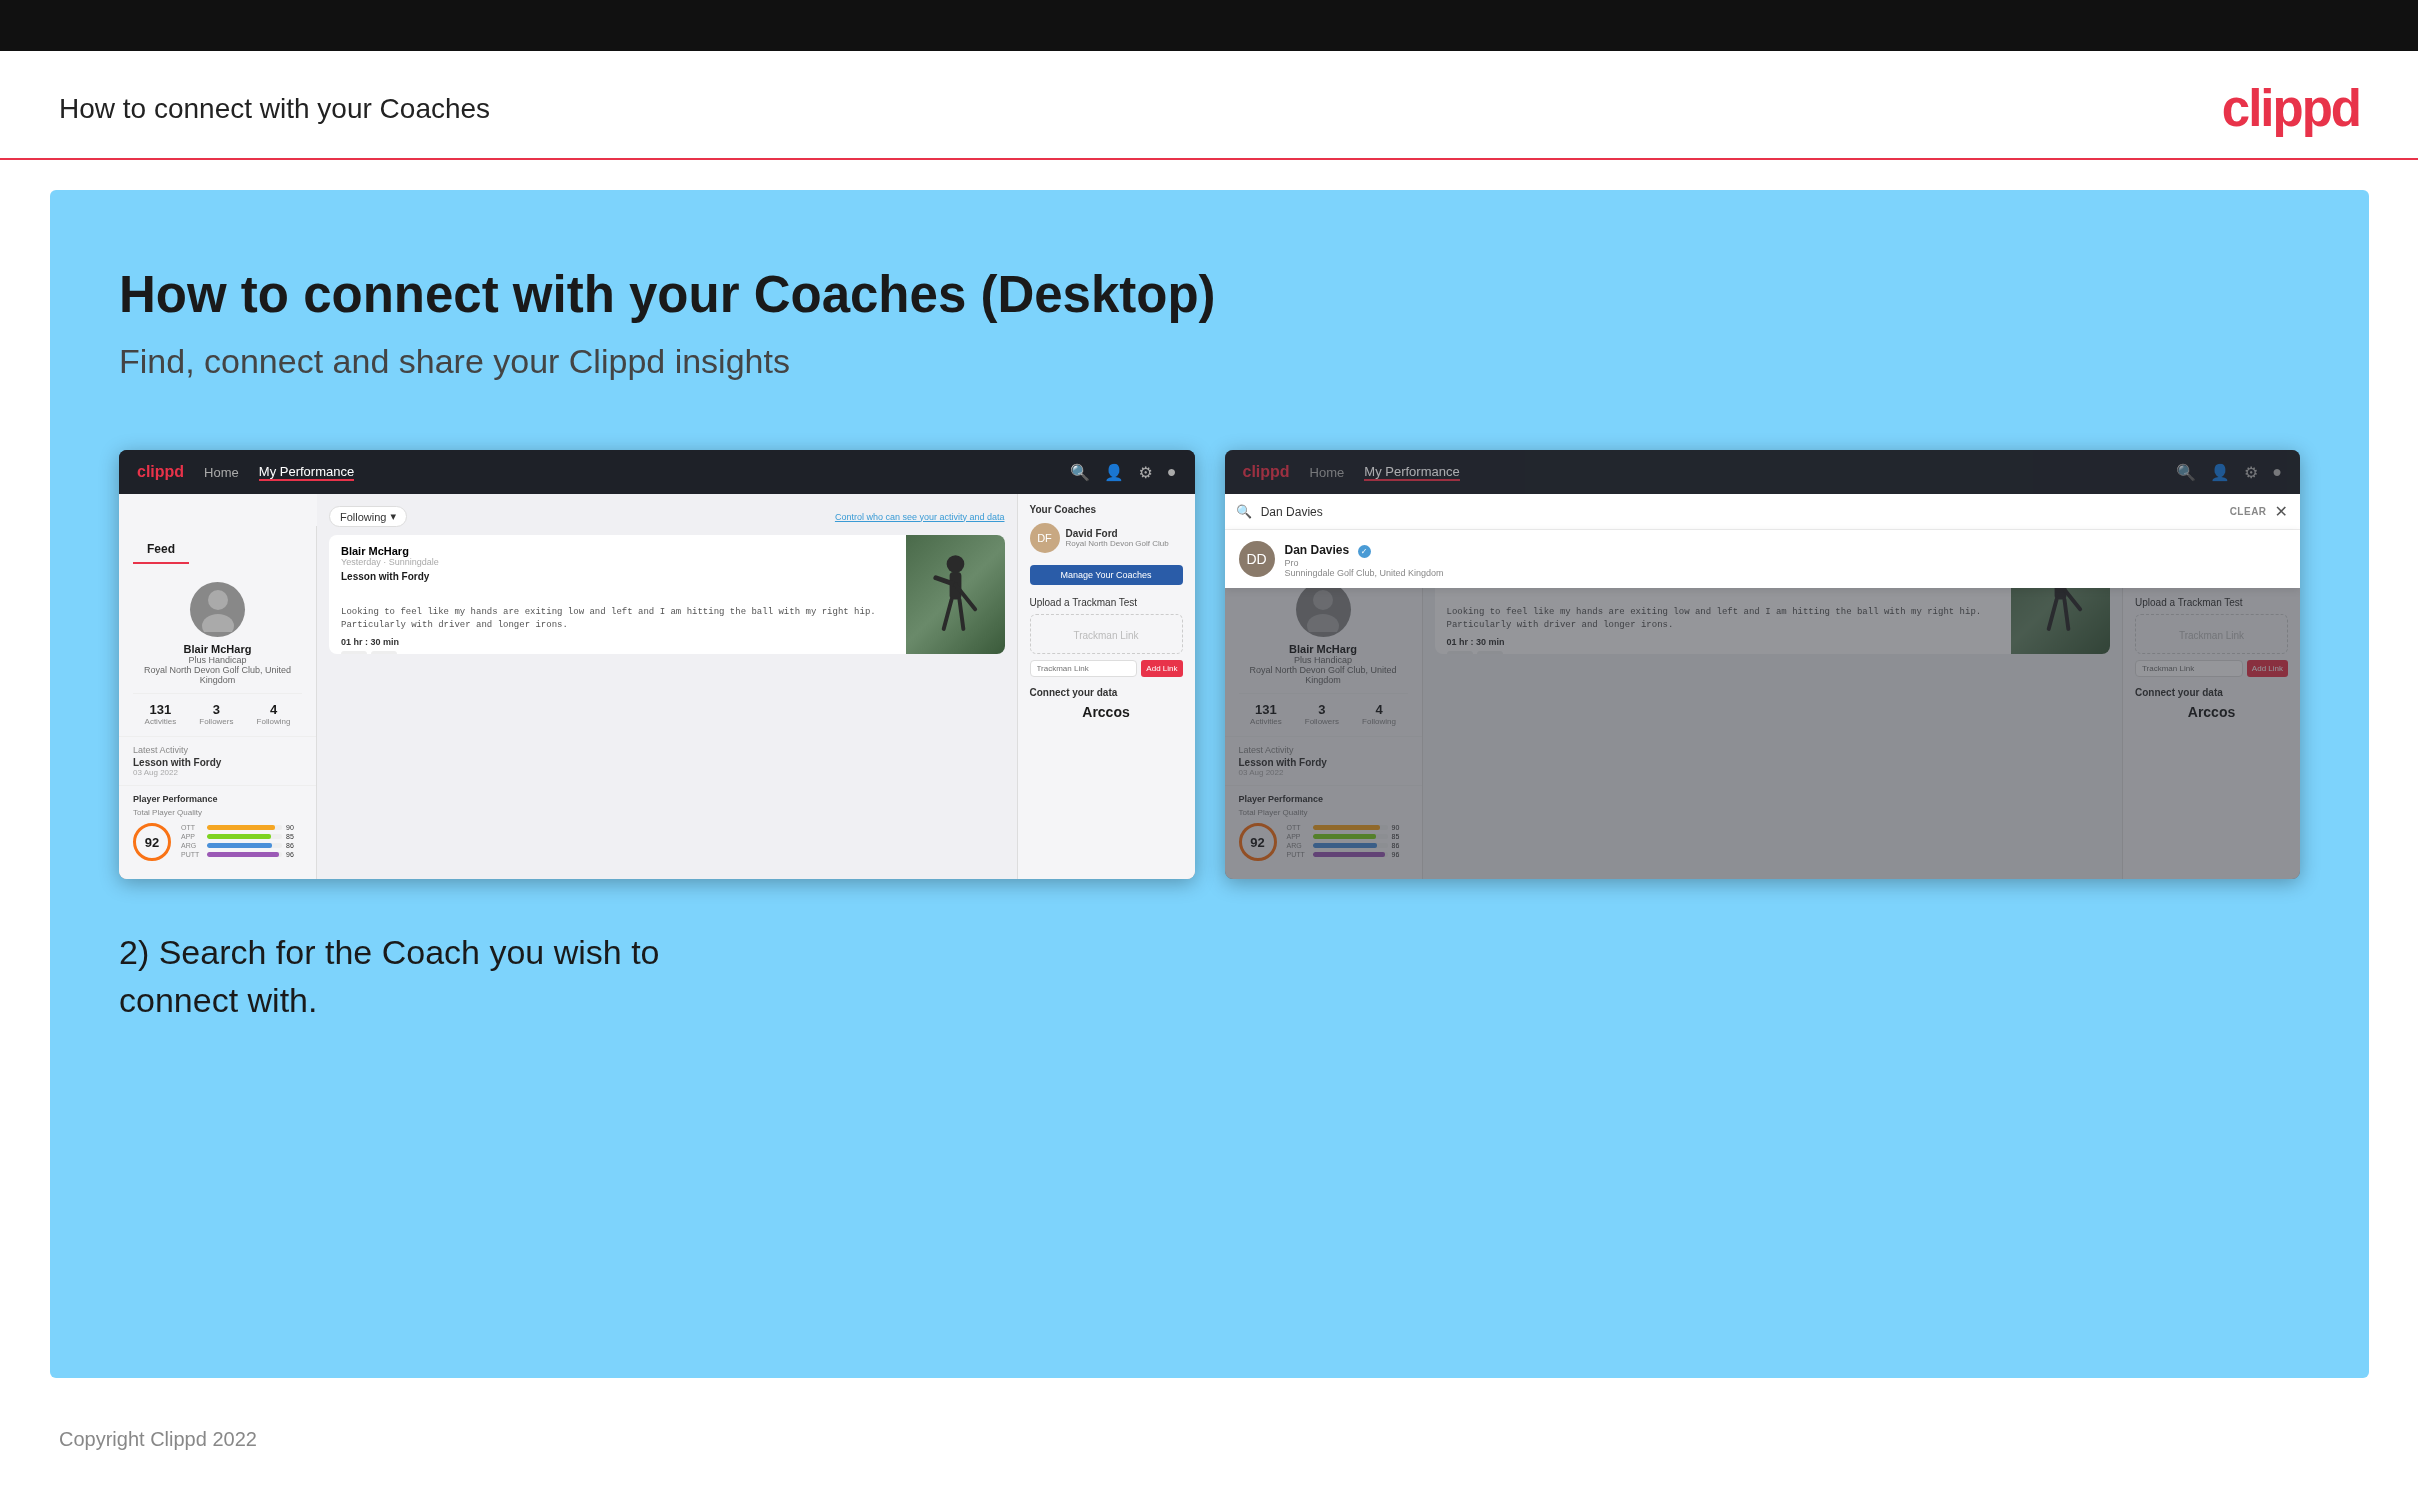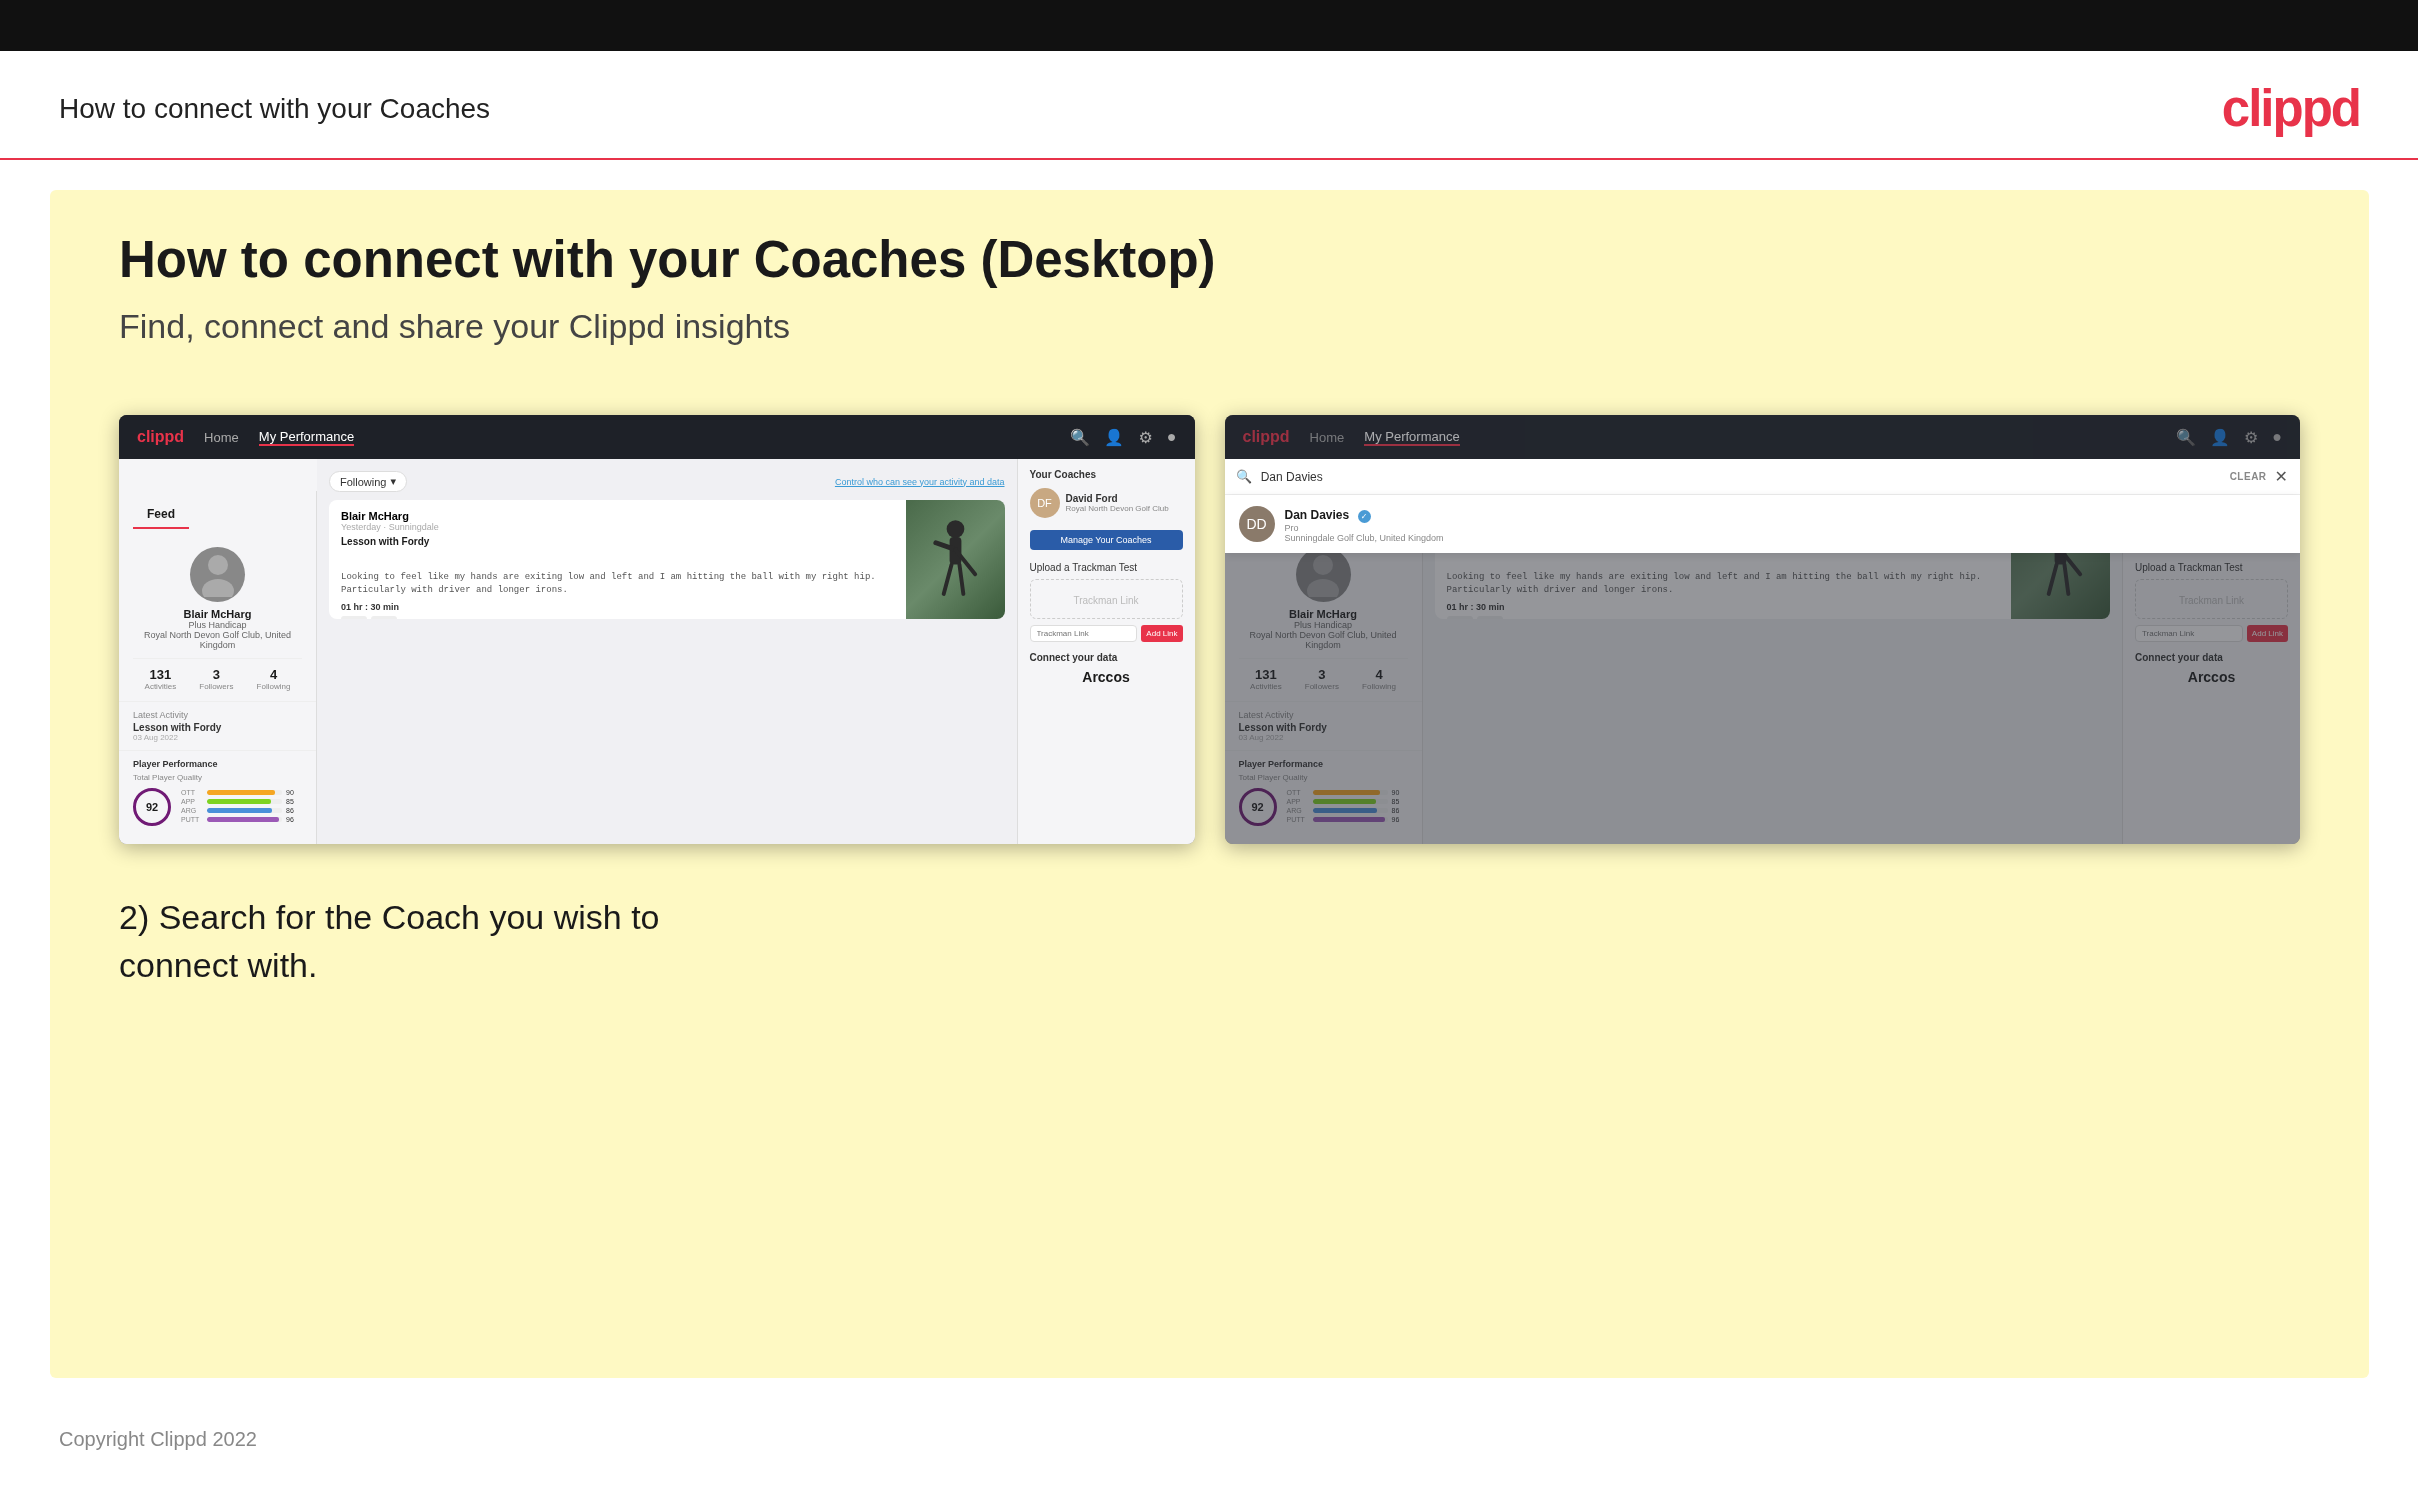--- a/index.html
+++ b/index.html
@@ -32,23 +32,23 @@
     }
     .logo {
       font-size: 51px;
       font-weight: 700;
       color: #e8334a;
       letter-spacing: -2px;
     }
 
     
     .main-content {
-      background: #fef9c3;
+      background: #7dd3fc;
       margin: 30px 50px;
-      padding: 40px 69px 79px 69px;
+      padding: 75px 69px 79px 69px;
       border-radius: 6px;
       min-height: 1188px;
     }
 
     .main-title {
       font-size: 51px;
       font-weight: 800;
       color: #1a1a1a;
       margin-bottom: 18px;
     }
@@ -207,25 +207,25 @@
     .quality-circle {
       display: flex;
       align-items: center;
       gap: 10px;
       margin-top: 6px;
     }
     .circle-num {
       width: 38px;
       height: 38px;
       border-radius: 50%;
-      border: 3px solid #701a75;
+      border: 3px solid #f97316;
       display: flex;
       align-items: center;
       justify-content: center;
-      font-size: 11px;
+      font-size: 13px;
       font-weight: 700;
       color: #1a1a1a;
     }
     .perf-bars {
       flex: 1;
     }
     .bar-row {
       display: flex;
       align-items: center;
       gap: 4px;

